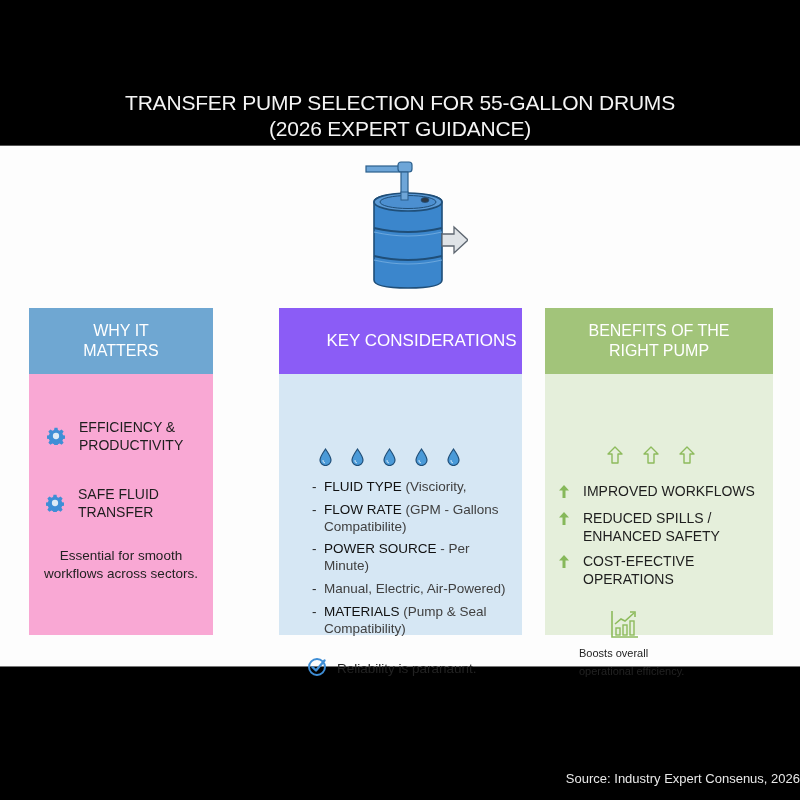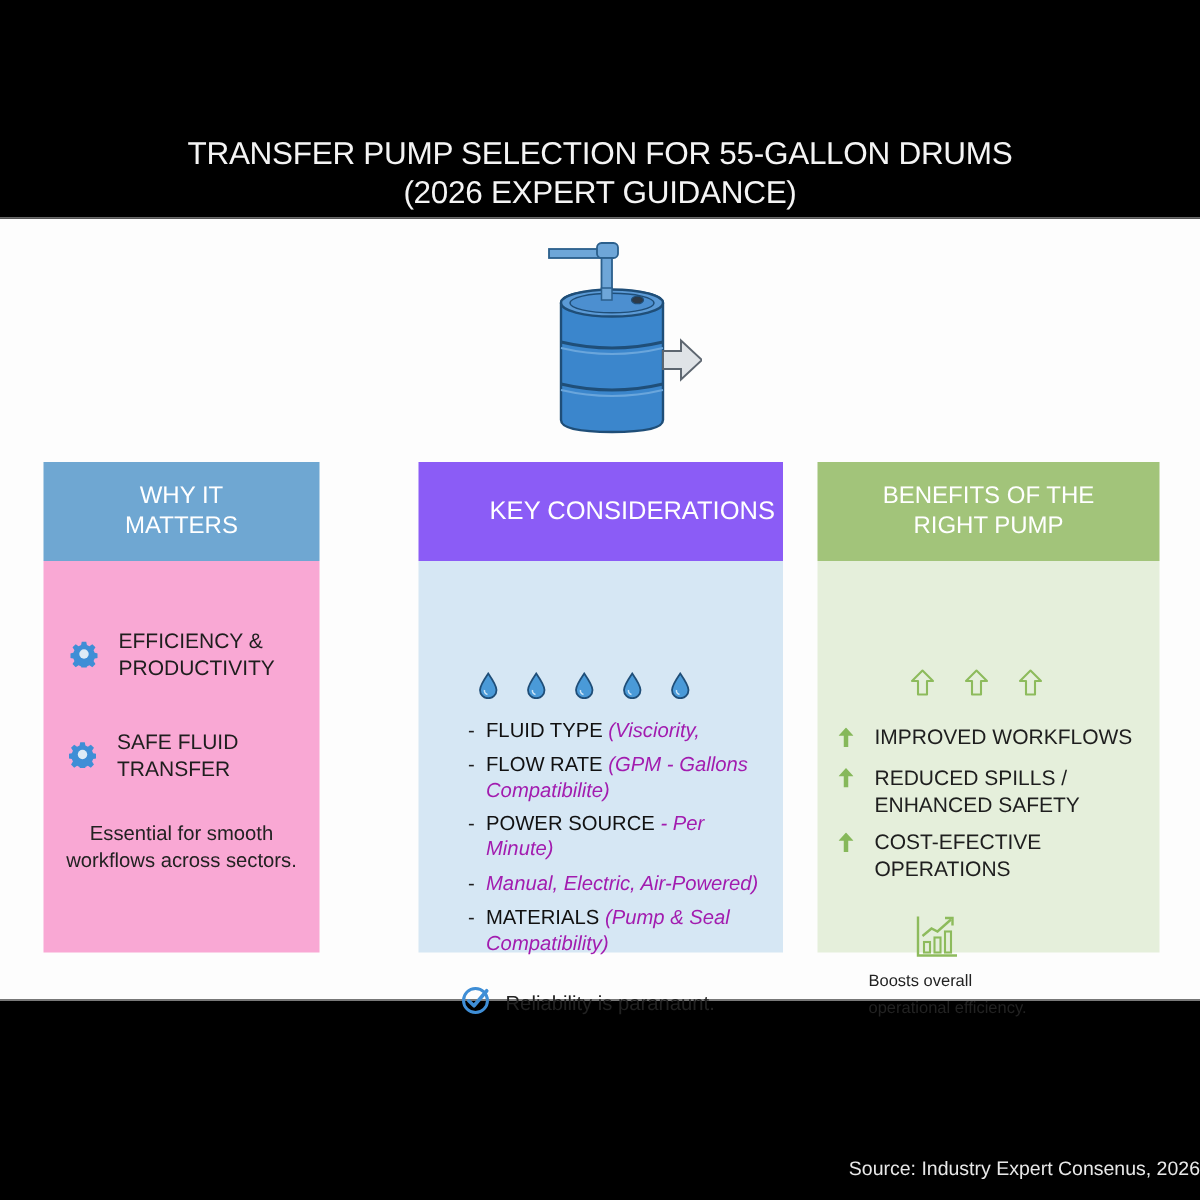--- a/index.html
+++ b/index.html
@@ -39,21 +39,21 @@
     .c1 .r1 { left: 18px; top: 44px; }
     .c1 .r2 { left: 17px; top: 90px; margin-top: 21px; }
     .c1 .row .txt { margin-left: 14px; }
     .c1 .note { position: absolute; left: 0; top: 173px; width: 100%; text-align: center; color: #222; font-size: 13.5px; line-height: 18px; }
 
     .drops { position: absolute; left: 40px; top: 74px; display: flex; gap: 19px; }
     .c2 .list { position: absolute; left: 33px; top: 104px; width: 200px; color: #1e1e1e; font-size: 13.5px; line-height: 17px; }
     .c2 .li { display: flex; margin-bottom: 6px; }
     .c2 .li .dash { width: 12px; flex: 0 0 12px; }
     .c2 .li .kw { font-weight: normal; color: #111; }
-    .c2 .li .rest { color: #a21caf; font-style: italic; }
+    .c2 .li .rest { color: #404040; }
     .c2 .li.two { margin-bottom: 5px; }
     .c2 .check-row { position: absolute; left: 28px; top: 283px; display: flex; align-items: center; font-size: 13.5px; color: #222; }
     .c2 .check-row .txt { margin-left: 10px; }
 
     .arrows { position: absolute; left: 62px; top: 72px; display: flex; gap: 20px; }
     .c3 .list { position: absolute; left: 14px; top: 108px; width: 210px; color: #1e1e1e; font-size: 14px; line-height: 18px; }
     .c3 .li { display: flex; align-items: flex-start; margin-bottom: 7px; }
     .c3 .li .ico { width: 24px; flex: 0 0 24px; padding-top: 2px; }
     .c3 .boost { position: absolute; left: 20px; top: 235px; display: flex; align-items: center; color: #222; font-size: 11px; line-height: 18px; flex-direction: column; }
     .c3 .boost .txt { margin-left: 14px; }

